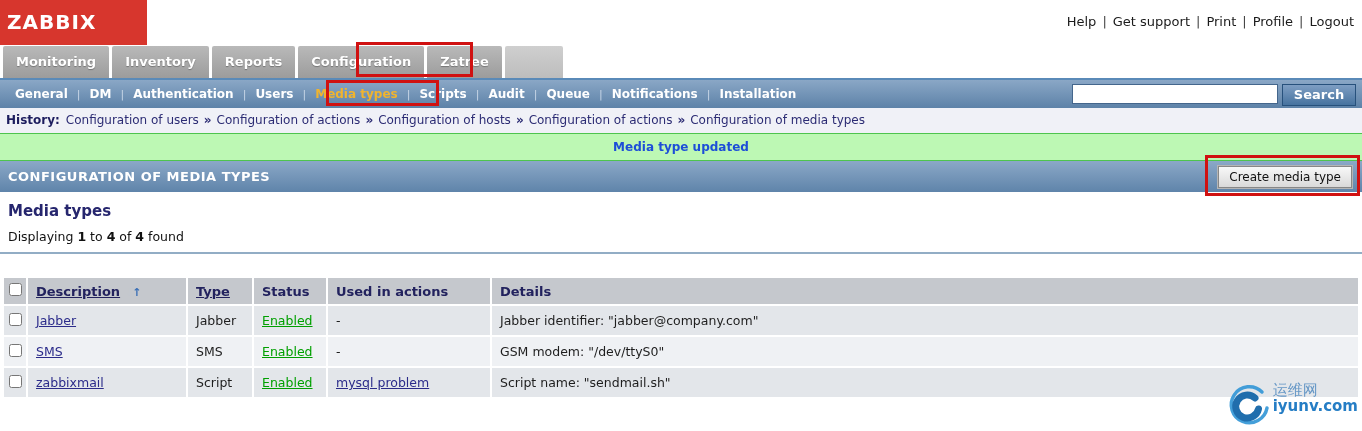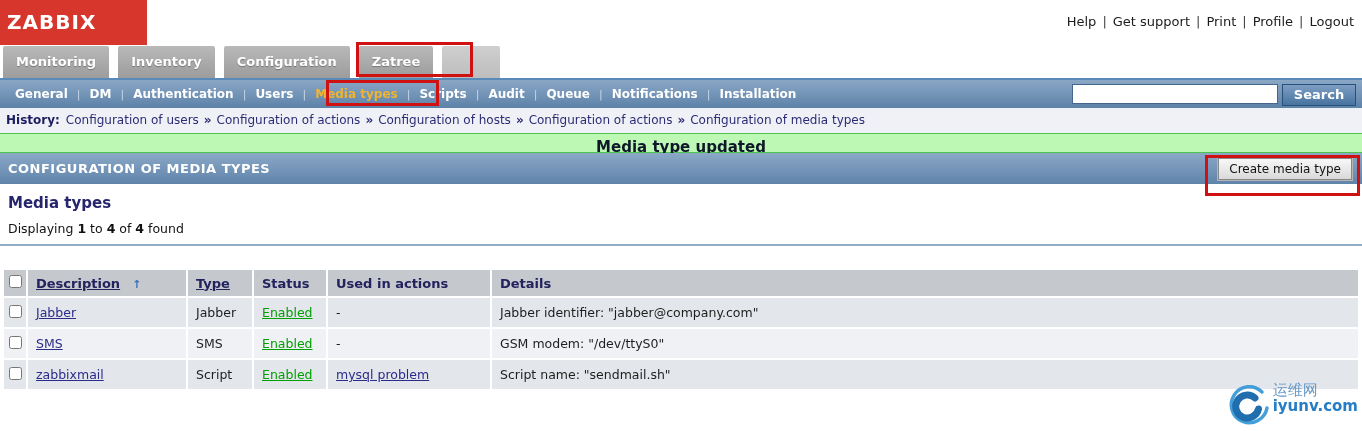--- a/index.html
+++ b/index.html
@@ -10,21 +10,21 @@
   
   .top-header { height:45px; position:relative; background:#fff; }
   .logo { position:absolute; left:0; top:0; width:147px; height:45px; background:#d7362d;
     color:#fff; font-size:20px; font-weight:bold; line-height:44px; padding-left:7px; letter-spacing:1px; }
   .top-links { position:absolute; right:8px; top:14px; font-size:13px; color:#1b1b1b; }
   .top-links a { color:#1b1b1b; text-decoration:none; cursor:pointer; }
   .top-links .sep { color:#444; padding:0 6px; }
 
   
   .main-tabs { height:33px; display:flex; align-items:flex-end; padding-left:3px; background:#fff; }
-  .tab { height:32px; line-height:32px; padding:0 13px; margin-right:9px; cursor:pointer;
+  .tab { height:32px; line-height:32px; padding:0 13px; margin-right:3px; cursor:pointer;
     background:linear-gradient(#b9b9b9,#9c9c9c); color:#fff; font-size:13px; font-weight:bold;
     text-shadow:0 1px 1px rgba(0,0,0,.3); border-radius:2px 2px 0 0; white-space:nowrap; }
   .tab.active { background:linear-gradient(#a4b8cd,#7d97b2); }
   .tab-filler { height:32px; width:58px; background:linear-gradient(#cfcfcf,#bdbdbd); border-radius:2px 2px 0 0; }
 
   
   .sub-nav { height:30px; background:linear-gradient(#8aa7c6,#5d82a8); border-top:2px solid #5a8ab8;
     display:flex; align-items:center; padding-left:6px; position:relative; }
   .sub-item { color:#fff; font-size:12px; font-weight:bold; cursor:pointer; padding:0 9px; white-space:nowrap; }
   .sub-item.active { color:#f1b42e; }
@@ -36,22 +36,22 @@
     font-size:13px; font-weight:bold; text-align:center; line-height:20px; cursor:pointer; }
 
   
   .history-bar { height:25px; line-height:25px; background:#f0f1f7; font-size:12px; padding-left:6px;
     color:#2c2c74; white-space:nowrap; }
   .history-label { font-weight:bold; color:#1d1d5e; margin-right:6px; }
   .history-bar a { color:#2c2c74; text-decoration:none; cursor:pointer; }
   .hist-sep { font-weight:bold; padding:0 5px; }
 
   
-  .message-banner { height:20px; background:#bdf8b4; border-top:1px solid #4ec44e; border-bottom:1px solid #4ec44e;
-    text-align:center; line-height:26px; font-size:15px; font-weight:bold; color:#0f172a; }
+  .message-banner { height:28px; background:#bdf8b4; border-top:1px solid #4ec44e; border-bottom:1px solid #4ec44e;
+    text-align:center; line-height:26px; font-size:12px; font-weight:bold; color:#1d4ed8; }
 
   
   .section-bar { height:31px; background:linear-gradient(#8ba8c7,#5f84aa); position:relative;
     display:flex; align-items:center; }
   .section-title { color:#fff; font-size:13px; font-weight:bold; letter-spacing:.5px; padding-left:8px; }
   .create-btn { position:absolute; right:10px; top:5px; height:22px; padding:0 10px;
     background:linear-gradient(#f8f8f8,#d9d9d9); border:1px solid #878787; box-shadow:0 0 0 1px #b5b5b5;
     font-size:12px; color:#111; font-family:inherit; cursor:pointer; }
 
   
@@ -94,20 +94,21 @@
 <div class="top-header">
   <div class="logo">ZABBIX</div>
   <div class="top-links">
     <a>Help</a><span class="sep">|</span><a>Get support</a><span class="sep">|</span><a>Print</a><span class="sep">|</span><a>Profile</a><span class="sep">|</span><a>Logout</a>
   </div>
 </div>
 
 <div class="main-tabs">
   <div class="tab">Monitoring</div>
   <div class="tab">Inventory</div>
+  <div class="tab">Reports</div>
   <div class="tab">Configuration</div>
   <div class="tab">Zatree</div>
   <div class="tab-filler"></div>
 </div>
 
 <div class="sub-nav">
   <span class="sub-item">General</span>
     <span class="sub-sep">|</span>
   <span class="sub-item">DM</span>
     <span class="sub-sep">|</span>

